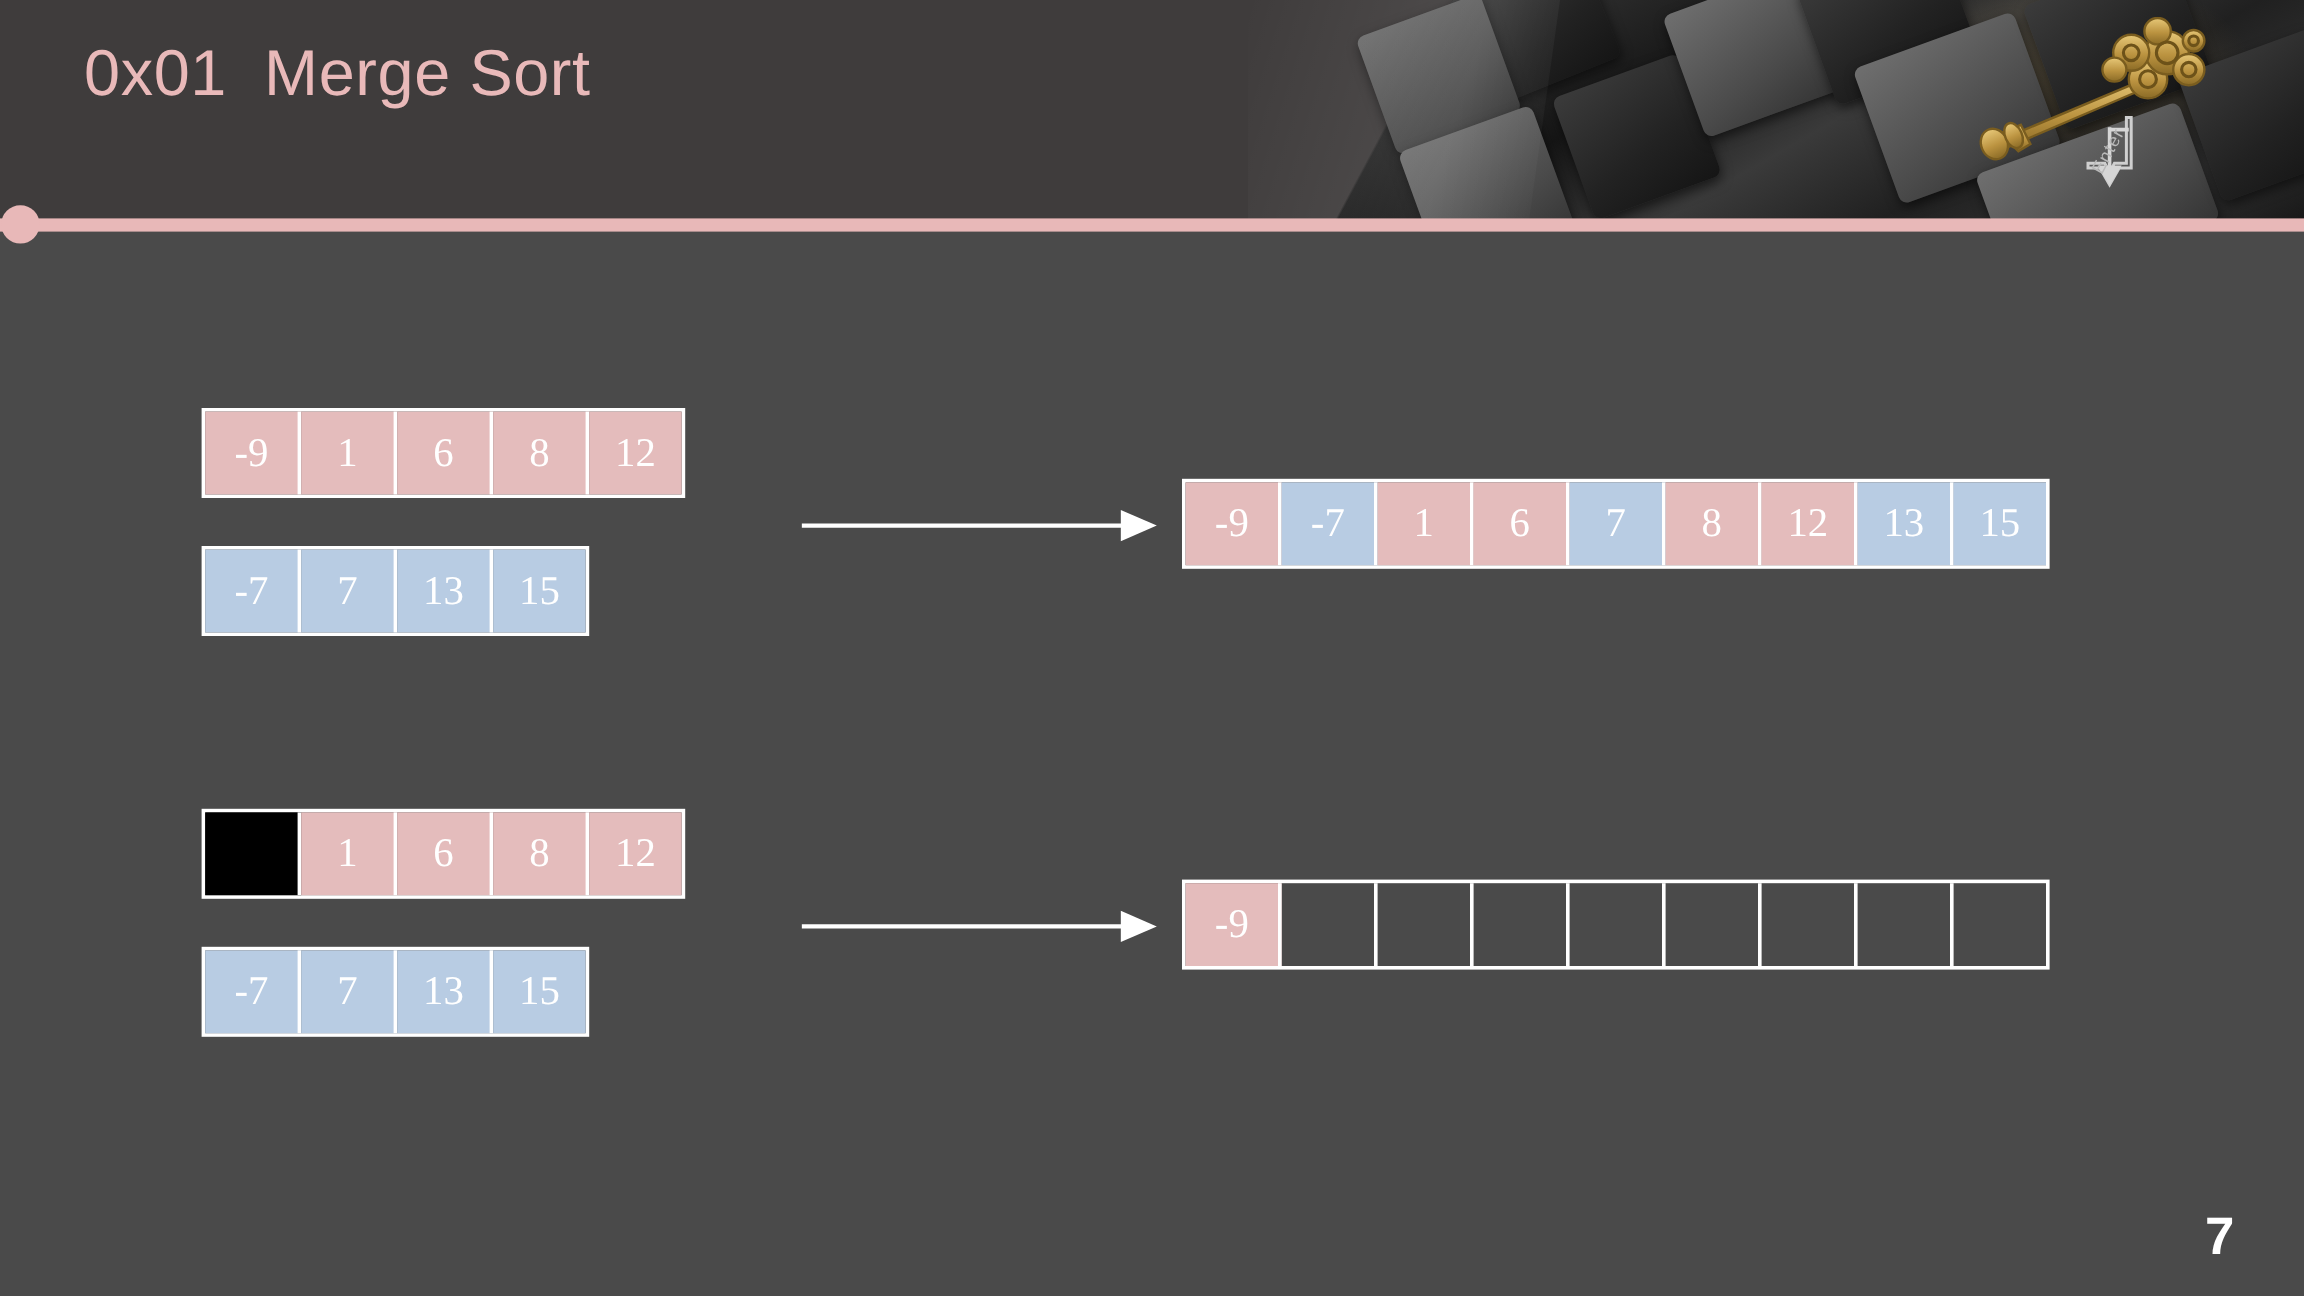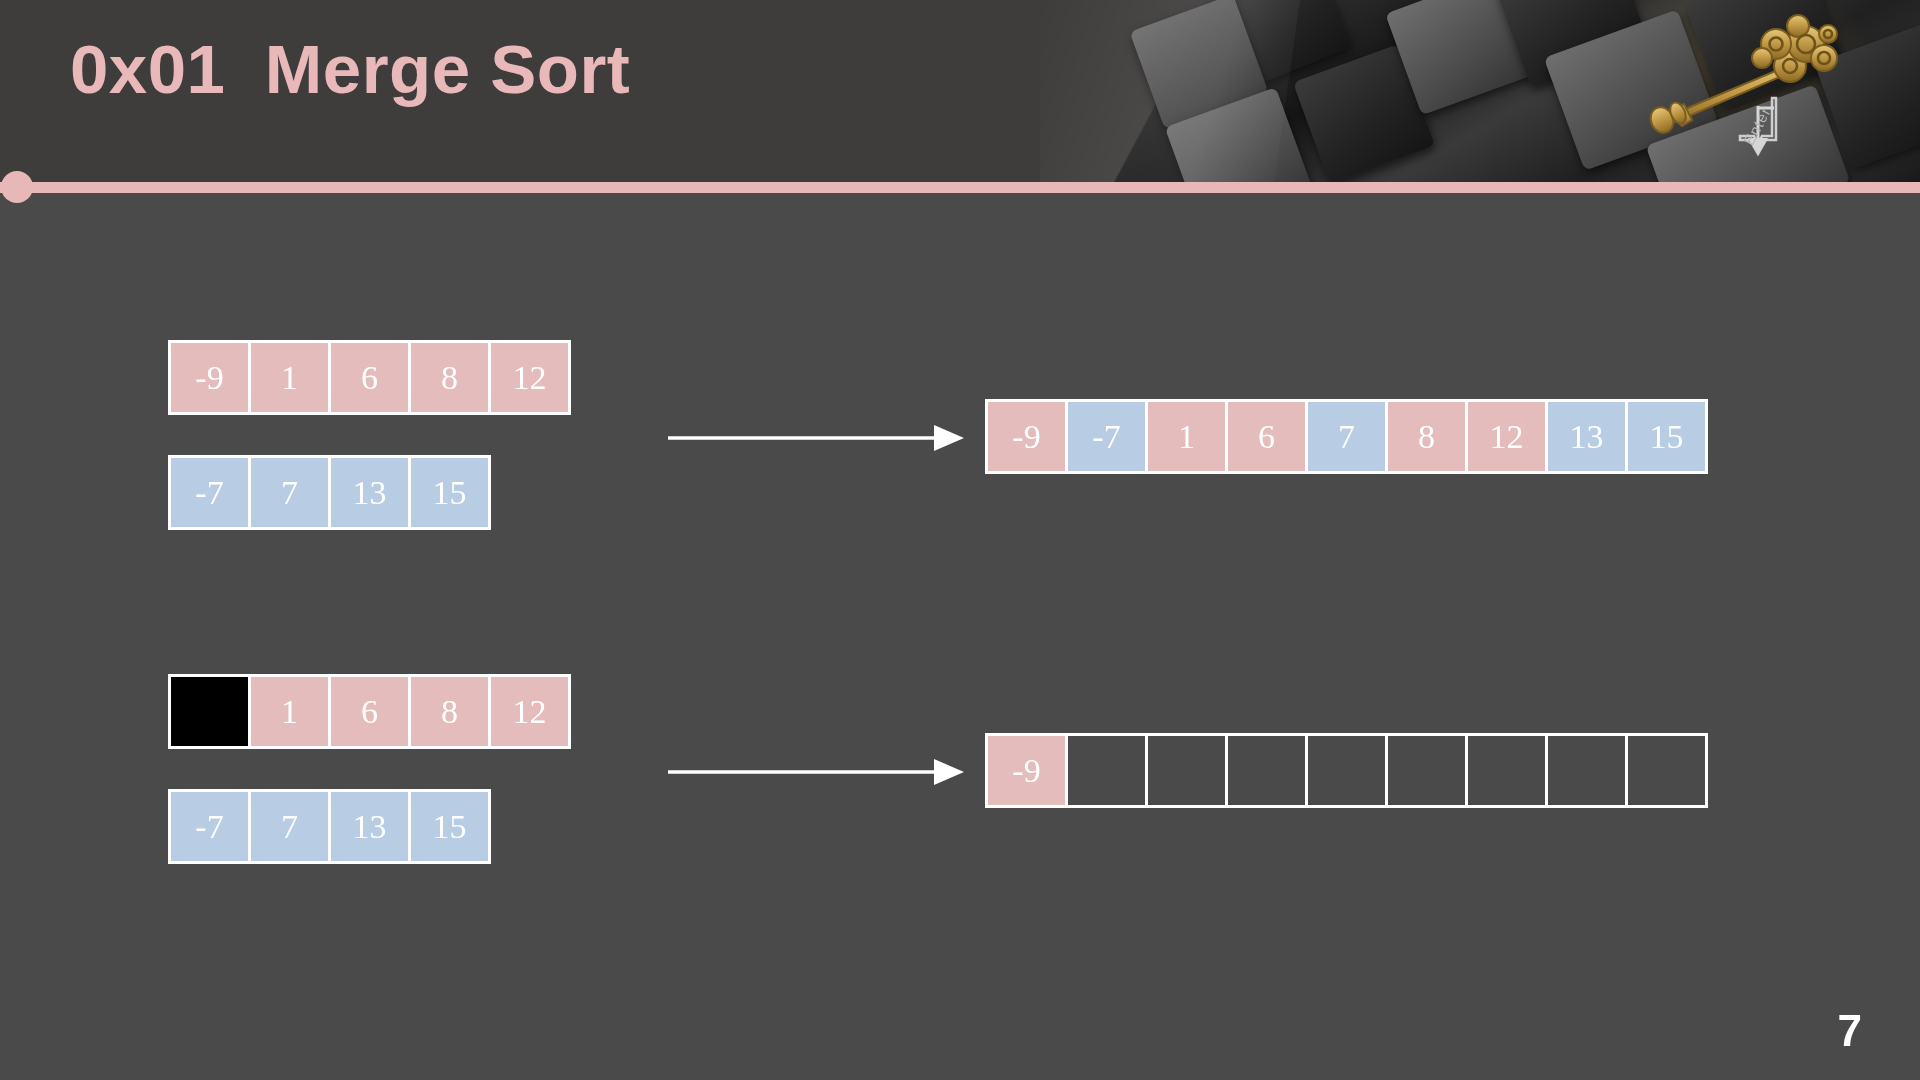--- a/index.html
+++ b/index.html
@@ -122,22 +122,22 @@
     border-radius: 50%;
     background: #e8b8b8;
   }
 
   
   #slide-title {
     position: absolute;
     left: 70px;
     top: 32px;
     color: #e9b9b9;
-    font-size: 69px;
-    font-weight: 700;
+    font-size: 54px;
+    font-weight: 400;
     letter-spacing: 0.5px;
     white-space: pre;
     line-height: 1.1;
   }
 
   
   .array-row {
     position: absolute;
     display: flex;
     border: 3px solid #ffffff;

